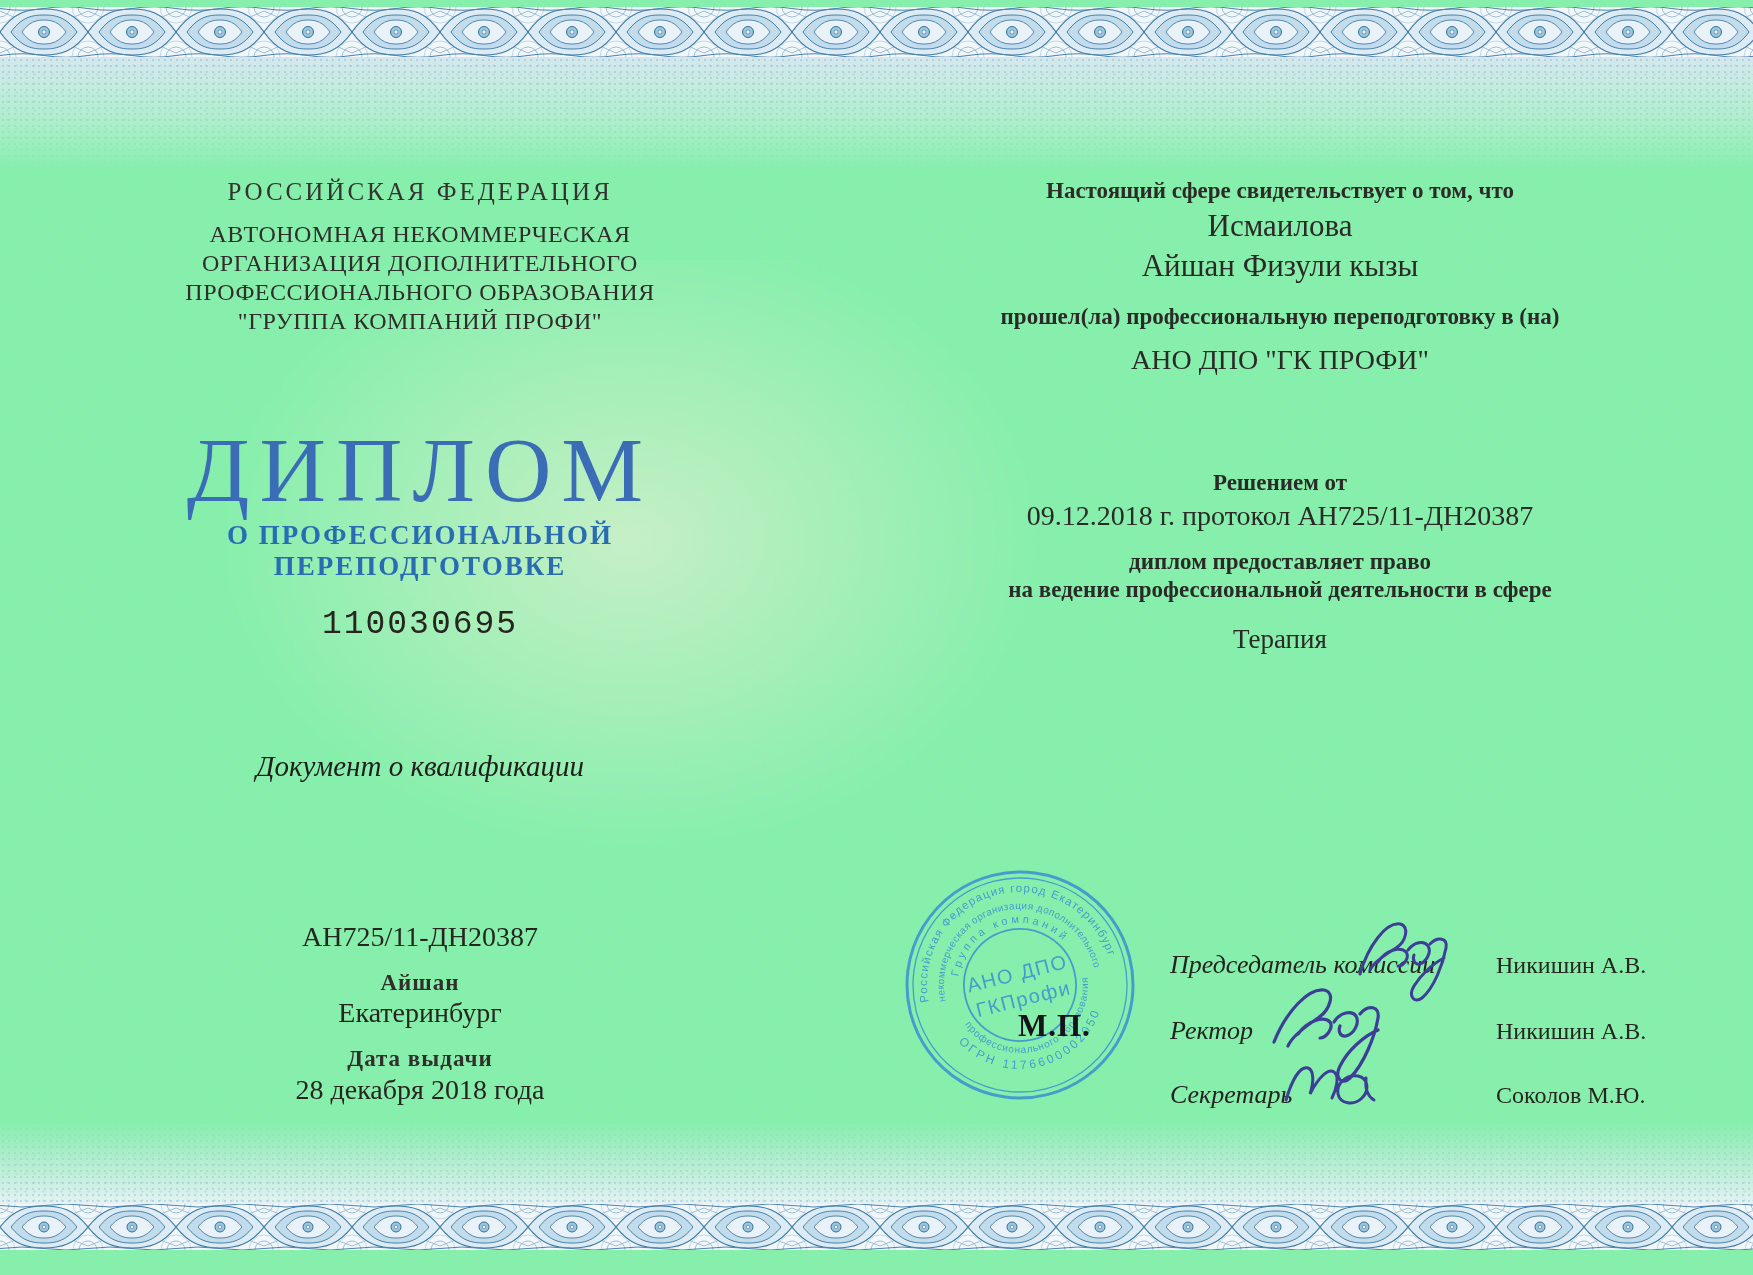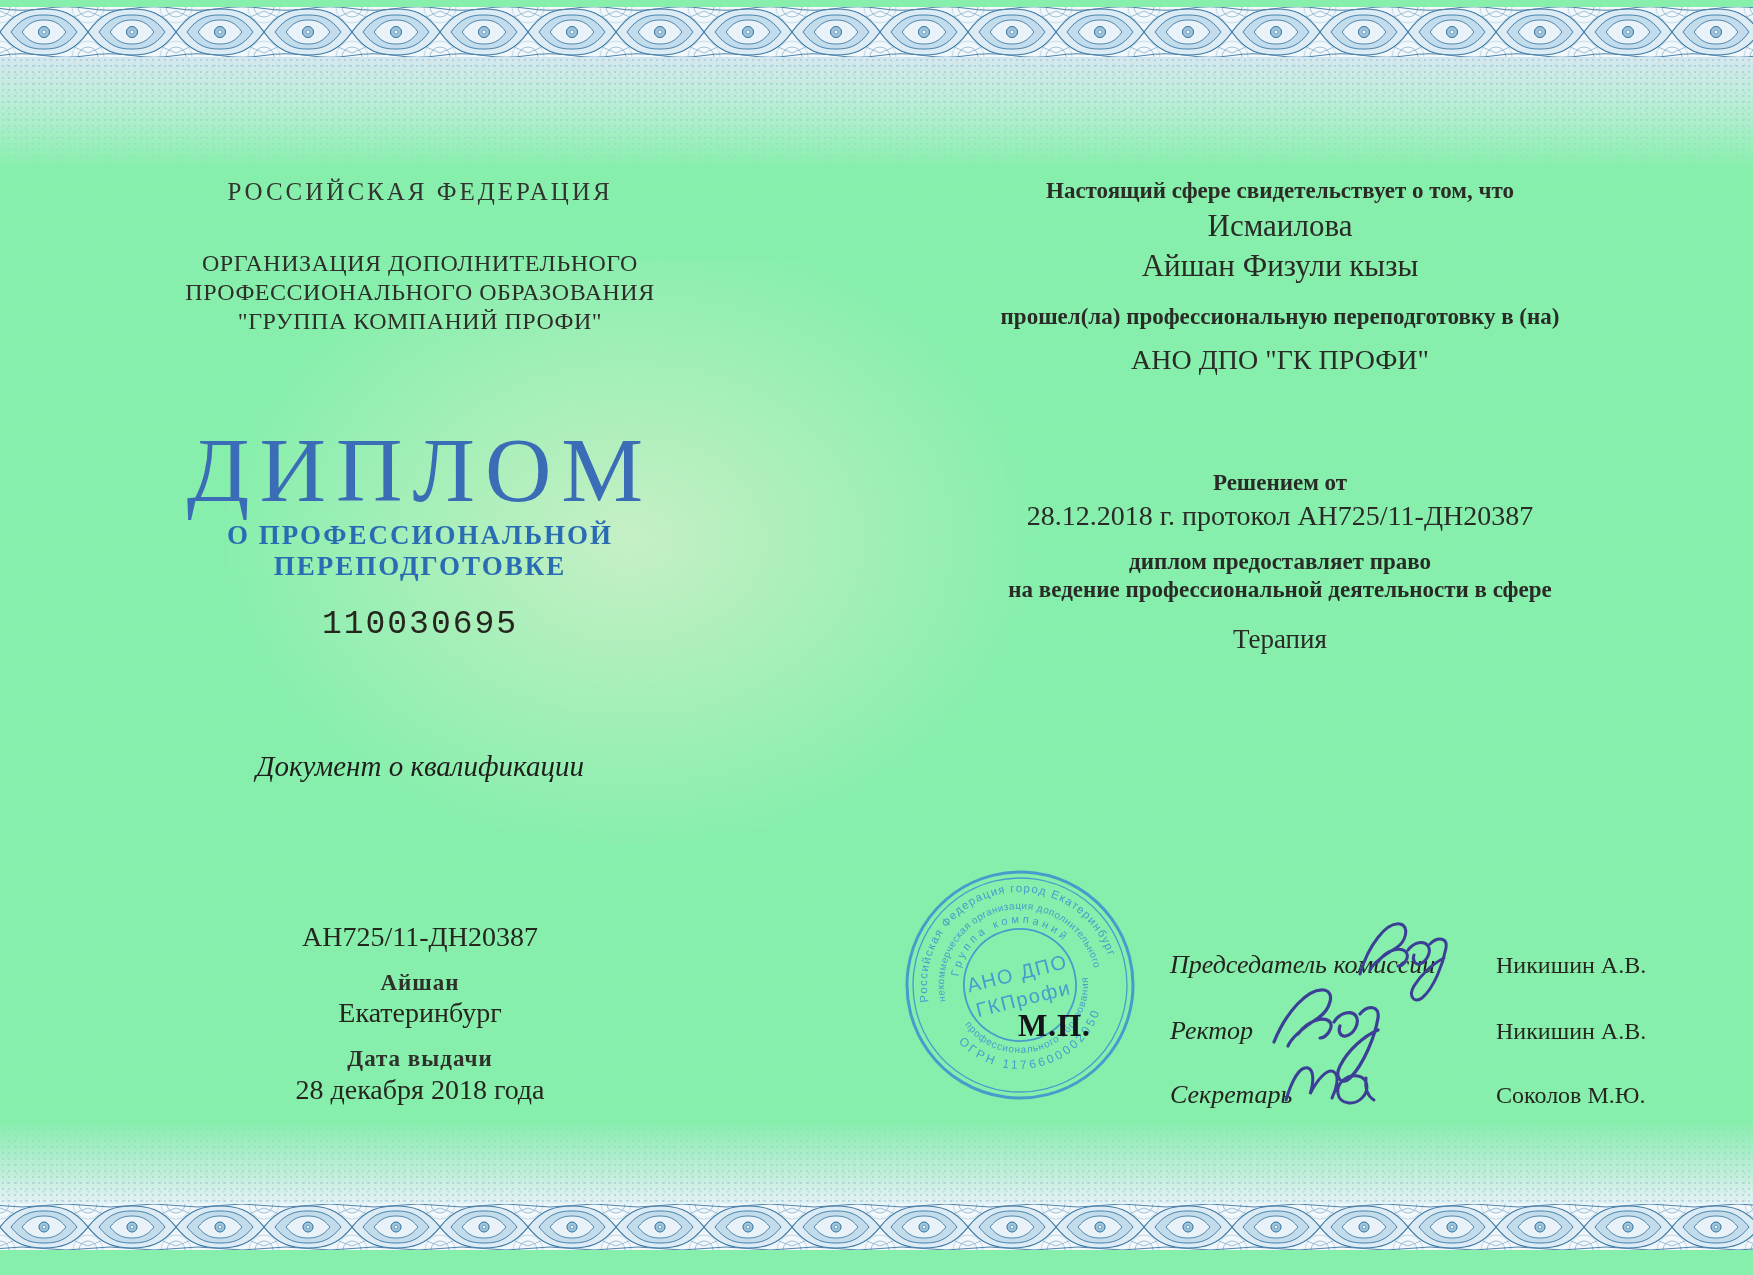--- a/index.html
+++ b/index.html
@@ -122,20 +122,21 @@
       </pattern>
     </defs>
     <rect width="1753" height="50" fill="url(#guil1)"></rect>
   </svg>
 
   <div class="wash wash-top"></div>
   <div class="wash wash-bottom"></div>
   <div class="cream-glow"></div>
 
   <div class="t lcol country">РОССИЙСКАЯ ФЕДЕРАЦИЯ</div>
+  <div class="t lcol orgline org1">АВТОНОМНАЯ НЕКОММЕРЧЕСКАЯ</div>
   <div class="t lcol orgline org2">ОРГАНИЗАЦИЯ ДОПОЛНИТЕЛЬНОГО</div>
   <div class="t lcol orgline org3">ПРОФЕССИОНАЛЬНОГО ОБРАЗОВАНИЯ</div>
   <div class="t lcol orgline org4">"ГРУППА КОМПАНИЙ ПРОФИ"</div>
 
   <div class="t lcol diploma-title">ДИПЛОМ</div>
   <div class="t lcol subtitle sub1">О ПРОФЕССИОНАЛЬНОЙ</div>
   <div class="t lcol subtitle sub2">ПЕРЕПОДГОТОВКЕ</div>
 
   <div class="t lcol blank-number">110030695</div>
   <div class="t lcol doc-qual">Документ о квалификации</div>
@@ -145,21 +146,21 @@
   <div class="t lcol value-line city-val">Екатеринбург</div>
   <div class="t lcol small-label date-label">Дата выдачи</div>
   <div class="t lcol value-line date-val">28 декабря 2018 года</div>
 
   <div class="t rcol statement">Настоящий сфере свидетельствует о том, что</div>
   <div class="t rcol holder1">Исмаилова</div>
   <div class="t rcol holder2">Айшан Физули кызы</div>
   <div class="t rcol completion">прошел(ла) профессиональную переподготовку в (на)</div>
   <div class="t rcol institution">АНО ДПО "ГК ПРОФИ"</div>
   <div class="t rcol decision-label">Решением от</div>
-  <div class="t rcol decision-val">28.12.2018 г. протокол АН725/11-ДН20387</div>
+  <div class="t rcol decision-val">09.12.2018 г. протокол АН725/11-ДН20387</div>
   <div class="t rcol grant1">диплом предоставляет право</div>
   <div class="t rcol field">Терапия</div>
   <div class="t rcol grant2">на ведение профессиональной деятельности в сфере</div>
 
   <svg class="stamp" width="244" height="244" viewBox="0 0 244 244">
     <defs>
       <path id="sArcT1" d="M 29,122 A 93,93 0 1 1 215,122"></path>
       <path id="sArcB1" d="M 38,122 A 84,84 0 1 0 206,122"></path>
       <path id="sArcT2" d="M 46,122 A 76,76 0 1 1 198,122"></path>
       <path id="sArcB2" d="M 54,122 A 68,68 0 1 0 190,122"></path>

